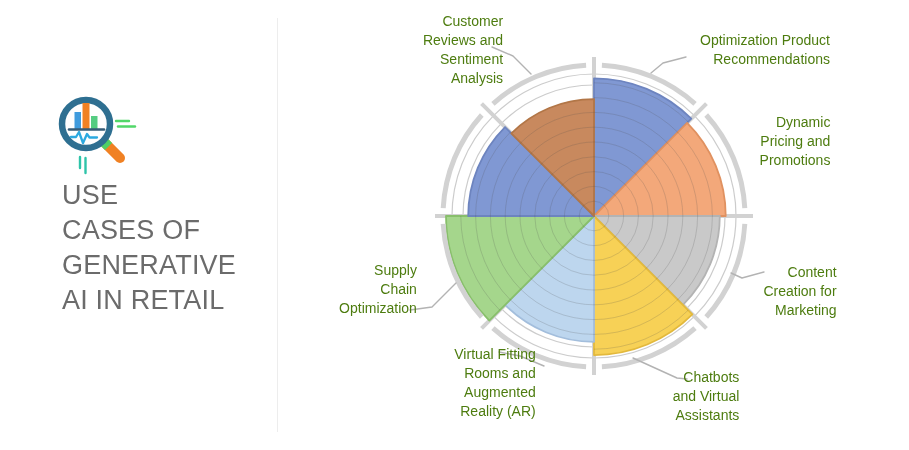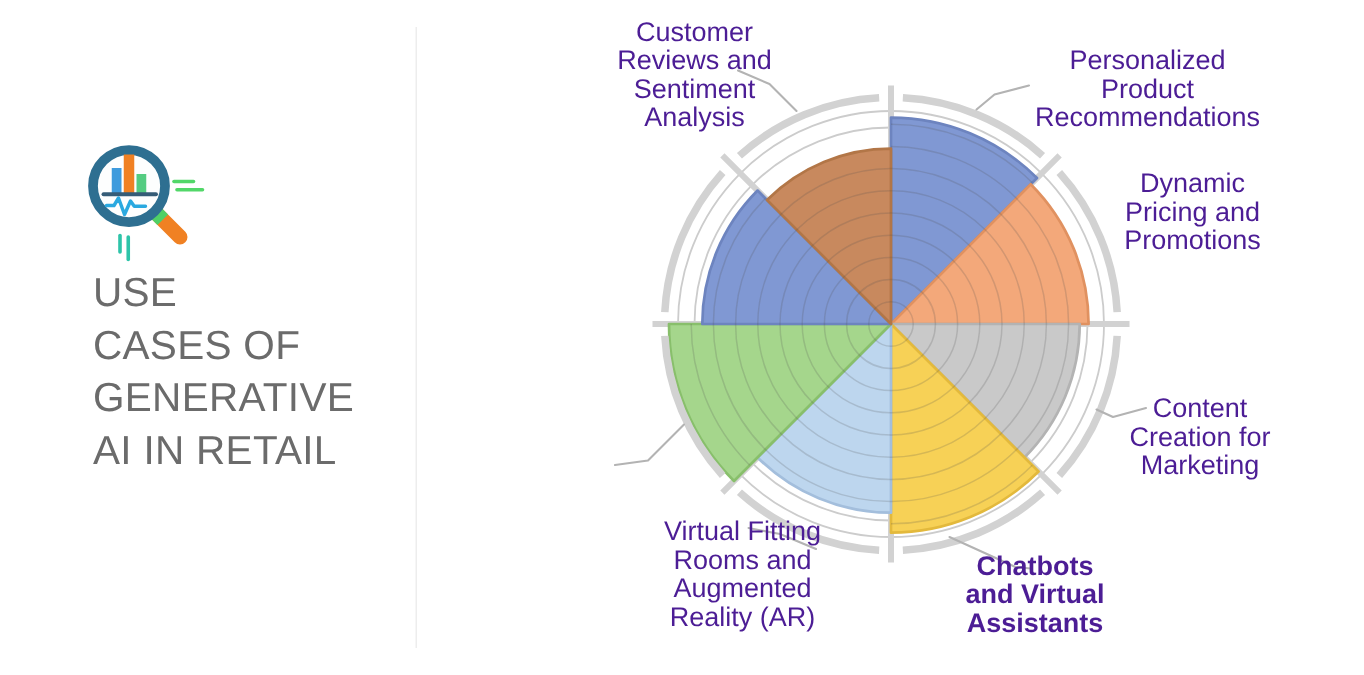--- a/index.html
+++ b/index.html
@@ -12,27 +12,27 @@
 
   #icon-wrap { position: absolute; left: 56px; top: 92px; width: 90px; height: 90px; }
 
   #main-title { position: absolute; left: 62px; top: 178px; width: 215px;
     font-size: 27px; font-weight: normal; line-height: 35px; color: #6b6b6b;
     white-space: pre-line; letter-spacing: 0.2px; }
 
   #wheel-svg { position: absolute; left: 0; top: 0; width: 909px; height: 450px; }
 
   .chart-label { position: absolute; transform: translateX(-50%);
-    font-size: 18px; line-height: 19px; color: #4c1d95; text-align: center;
+    font-size: 14px; line-height: 19px; color: #4d7c0f; text-align: right;
     white-space: pre-line; }
   .lbl-customer     { left: 463px; top: 12px;  }
   .lbl-personalized { left: 765px; top: 31px;  }
   .lbl-dynamic      { left: 795px; top: 113px; }
   .lbl-content      { left: 800px; top: 263px; }
-  .lbl-chatbots     { left: 690px; top: 368px; font-weight: bold; }
+  .lbl-chatbots     { left: 706px; top: 368px; }
   .lbl-virtual      { left: 451px; top: 345px; margin-left: 44px; }
   .lbl-supply       { left: 378px; top: 261px; }
   .lbl-automated    { left: 384px; top: 107px; }
 </style>
 </head>
 <body>
 
 <div id="stage">
 
   <div id="divider"></div>
@@ -115,33 +115,36 @@
       <path d="M 443.2069402520593 208.09727060731547 A 151 151 0 0 1 481.7851313529134 114.96127843981247" fill="none" stroke="#d2d2d2" stroke-width="5"></path>
       <path d="M 492.9612784398124 103.78513135291347 A 151 151 0 0 1 586.0972706073154 65.20694025205935" fill="none" stroke="#d2d2d2" stroke-width="5"></path>
       <polyline points="492,47 513,56 531,74" fill="none" stroke="#b3b3b3" stroke-width="1.4" stroke-linecap="round" stroke-linejoin="round"></polyline>
       <polyline points="686,57 663,63 651,73" fill="none" stroke="#b3b3b3" stroke-width="1.4" stroke-linecap="round" stroke-linejoin="round"></polyline>
       <polyline points="764,272 742,278 731,273" fill="none" stroke="#b3b3b3" stroke-width="1.4" stroke-linecap="round" stroke-linejoin="round"></polyline>
       <polyline points="633,358 677,378 687,379" fill="none" stroke="#b3b3b3" stroke-width="1.4" stroke-linecap="round" stroke-linejoin="round"></polyline>
       <polyline points="499,352 520,356 544,366" fill="none" stroke="#b3b3b3" stroke-width="1.4" stroke-linecap="round" stroke-linejoin="round"></polyline>
       <polyline points="410,310 432,307 456,283" fill="none" stroke="#b3b3b3" stroke-width="1.4" stroke-linecap="round" stroke-linejoin="round"></polyline>
     </svg>
 
-  <div class="chart-label lbl-personalized">Personalized Product
+  <div class="chart-label lbl-personalized">Optimization Product
 Recommendations</div>
   <div class="chart-label lbl-content">Content
 Creation for
 Marketing</div>
   <div class="chart-label lbl-dynamic">Dynamic
 Pricing and
 Promotions</div>
   <div class="chart-label lbl-chatbots">Chatbots
 and Virtual
 Assistants</div>
   <div class="chart-label lbl-virtual">Virtual Fitting
 Rooms and
 Augmented
 Reality (AR)</div>
+  <div class="chart-label lbl-supply">Supply
+Chain
+Optimization</div>
   <div class="chart-label lbl-customer">Customer
 Reviews and
 Sentiment
 Analysis</div>
 
 </div>
 
 </body></html>

